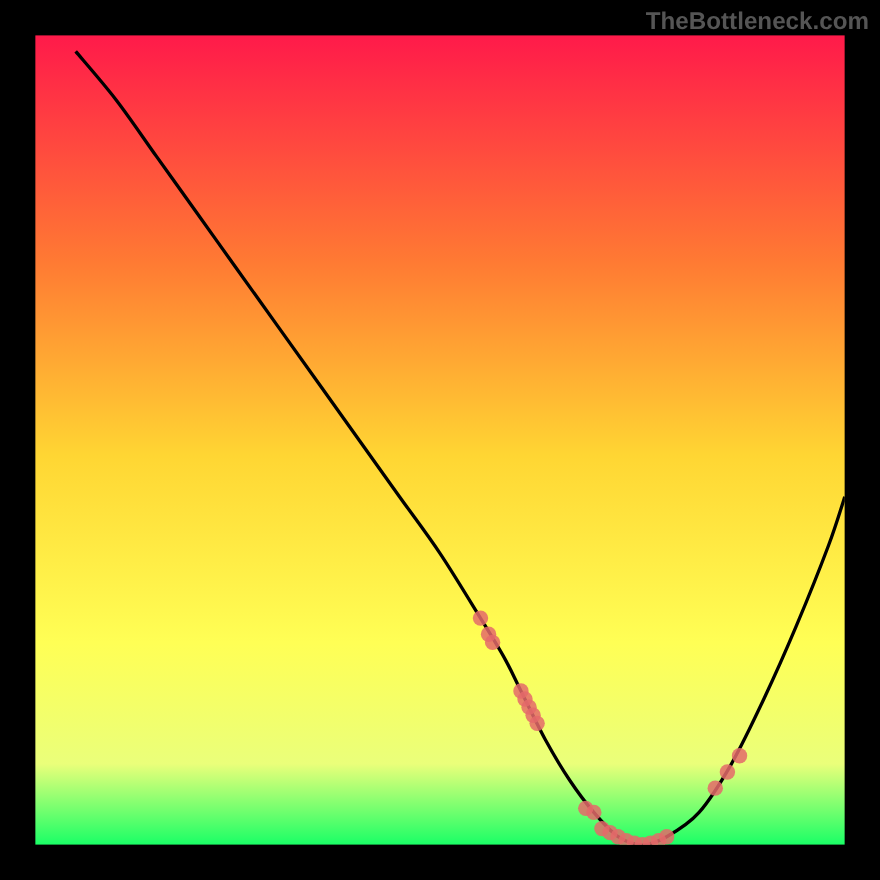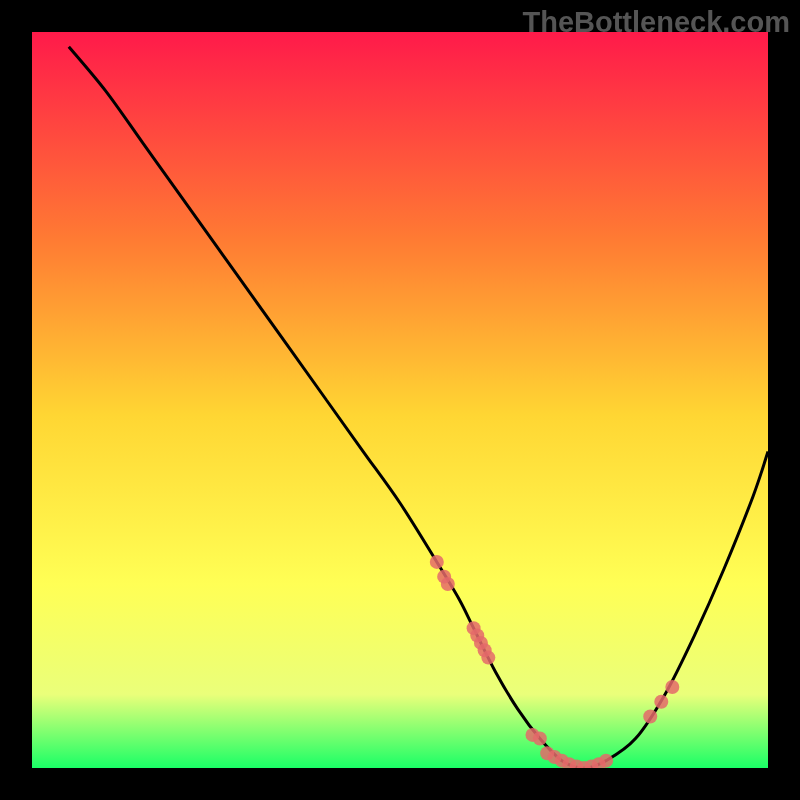--- a/index.html
+++ b/index.html
@@ -24,21 +24,21 @@
     left: 0;
     top: 0;
     width: 736px;
     height: 736px;
   }
   .watermark {
     position: absolute;
     top: 6px;
     right: 10px;
     color: #555;
-    font-size: 29px;
+    font-size: 22px;
     font-weight: bold;
   }
   svg { display: block; }
 </style>
 </head>
 <body>
 
 <div class="watermark">TheBottleneck.com</div>
 
 <div class="frame">

